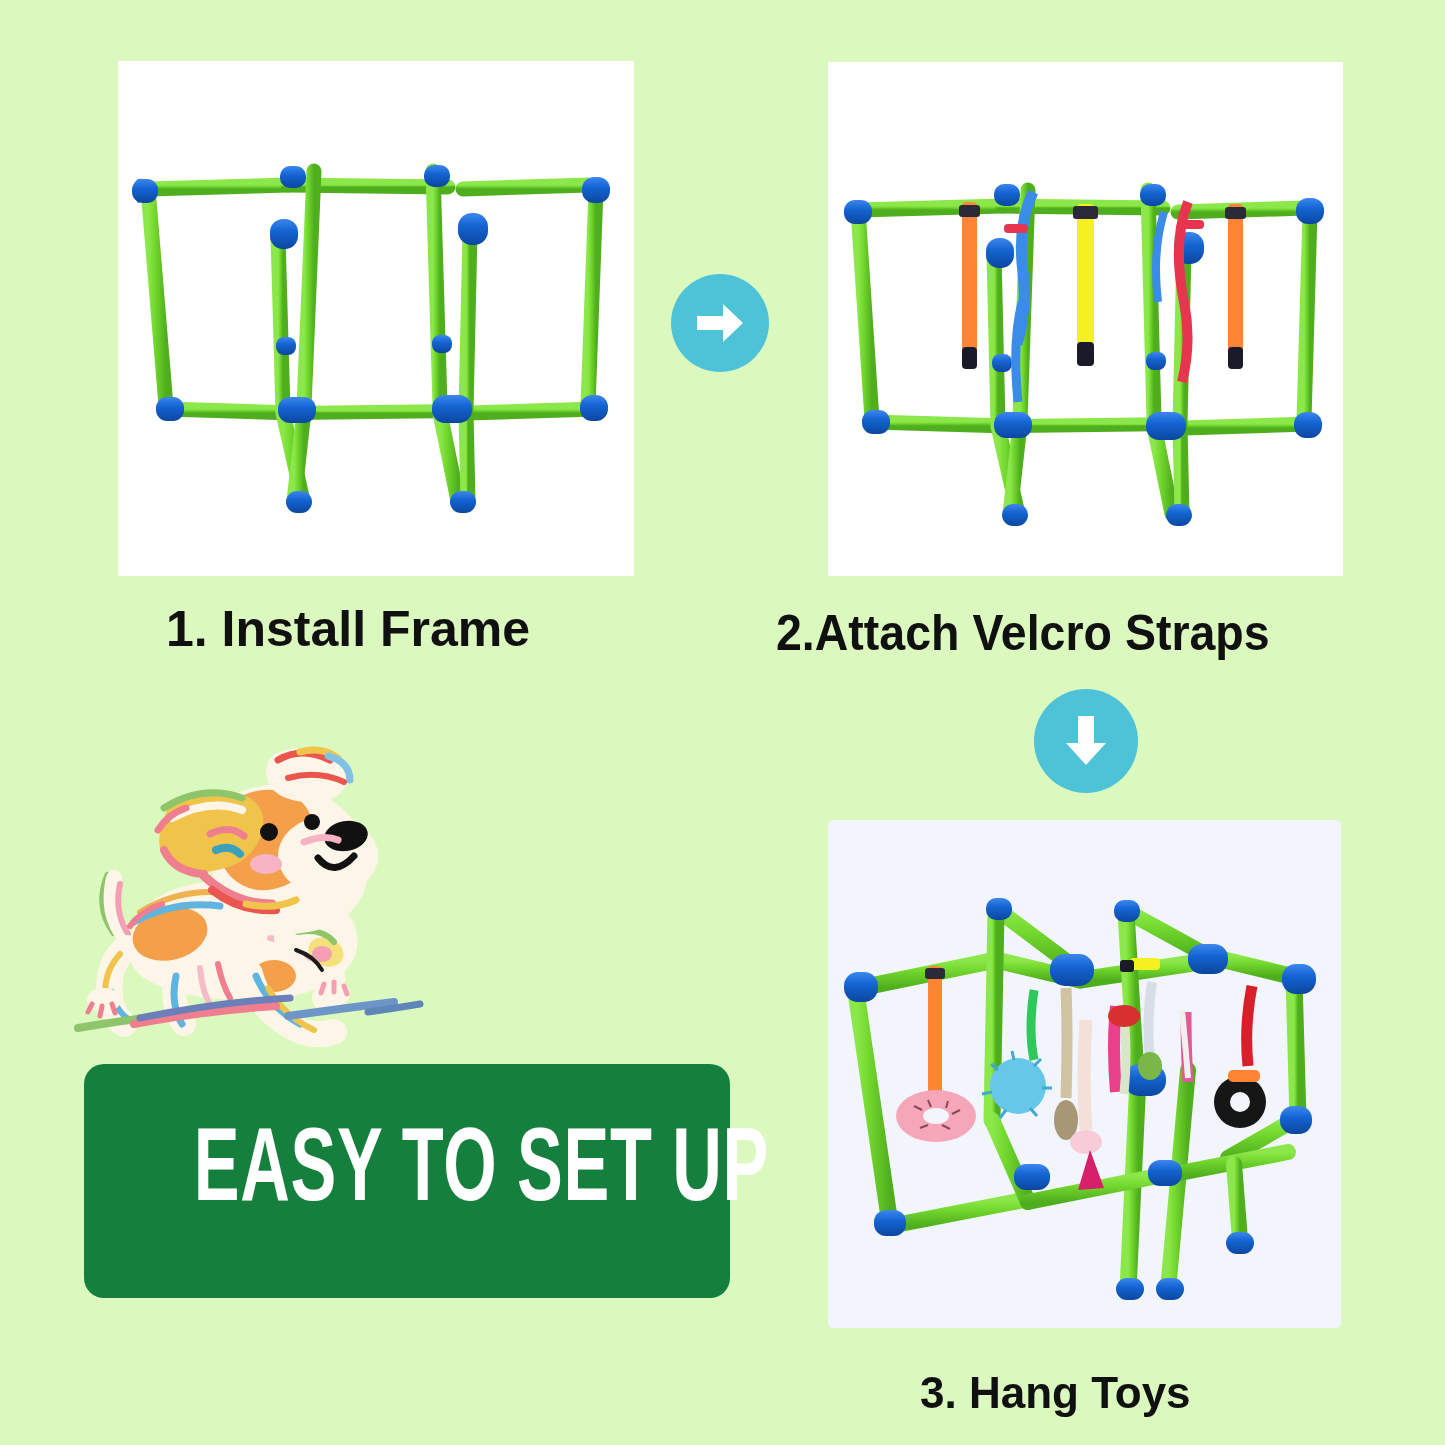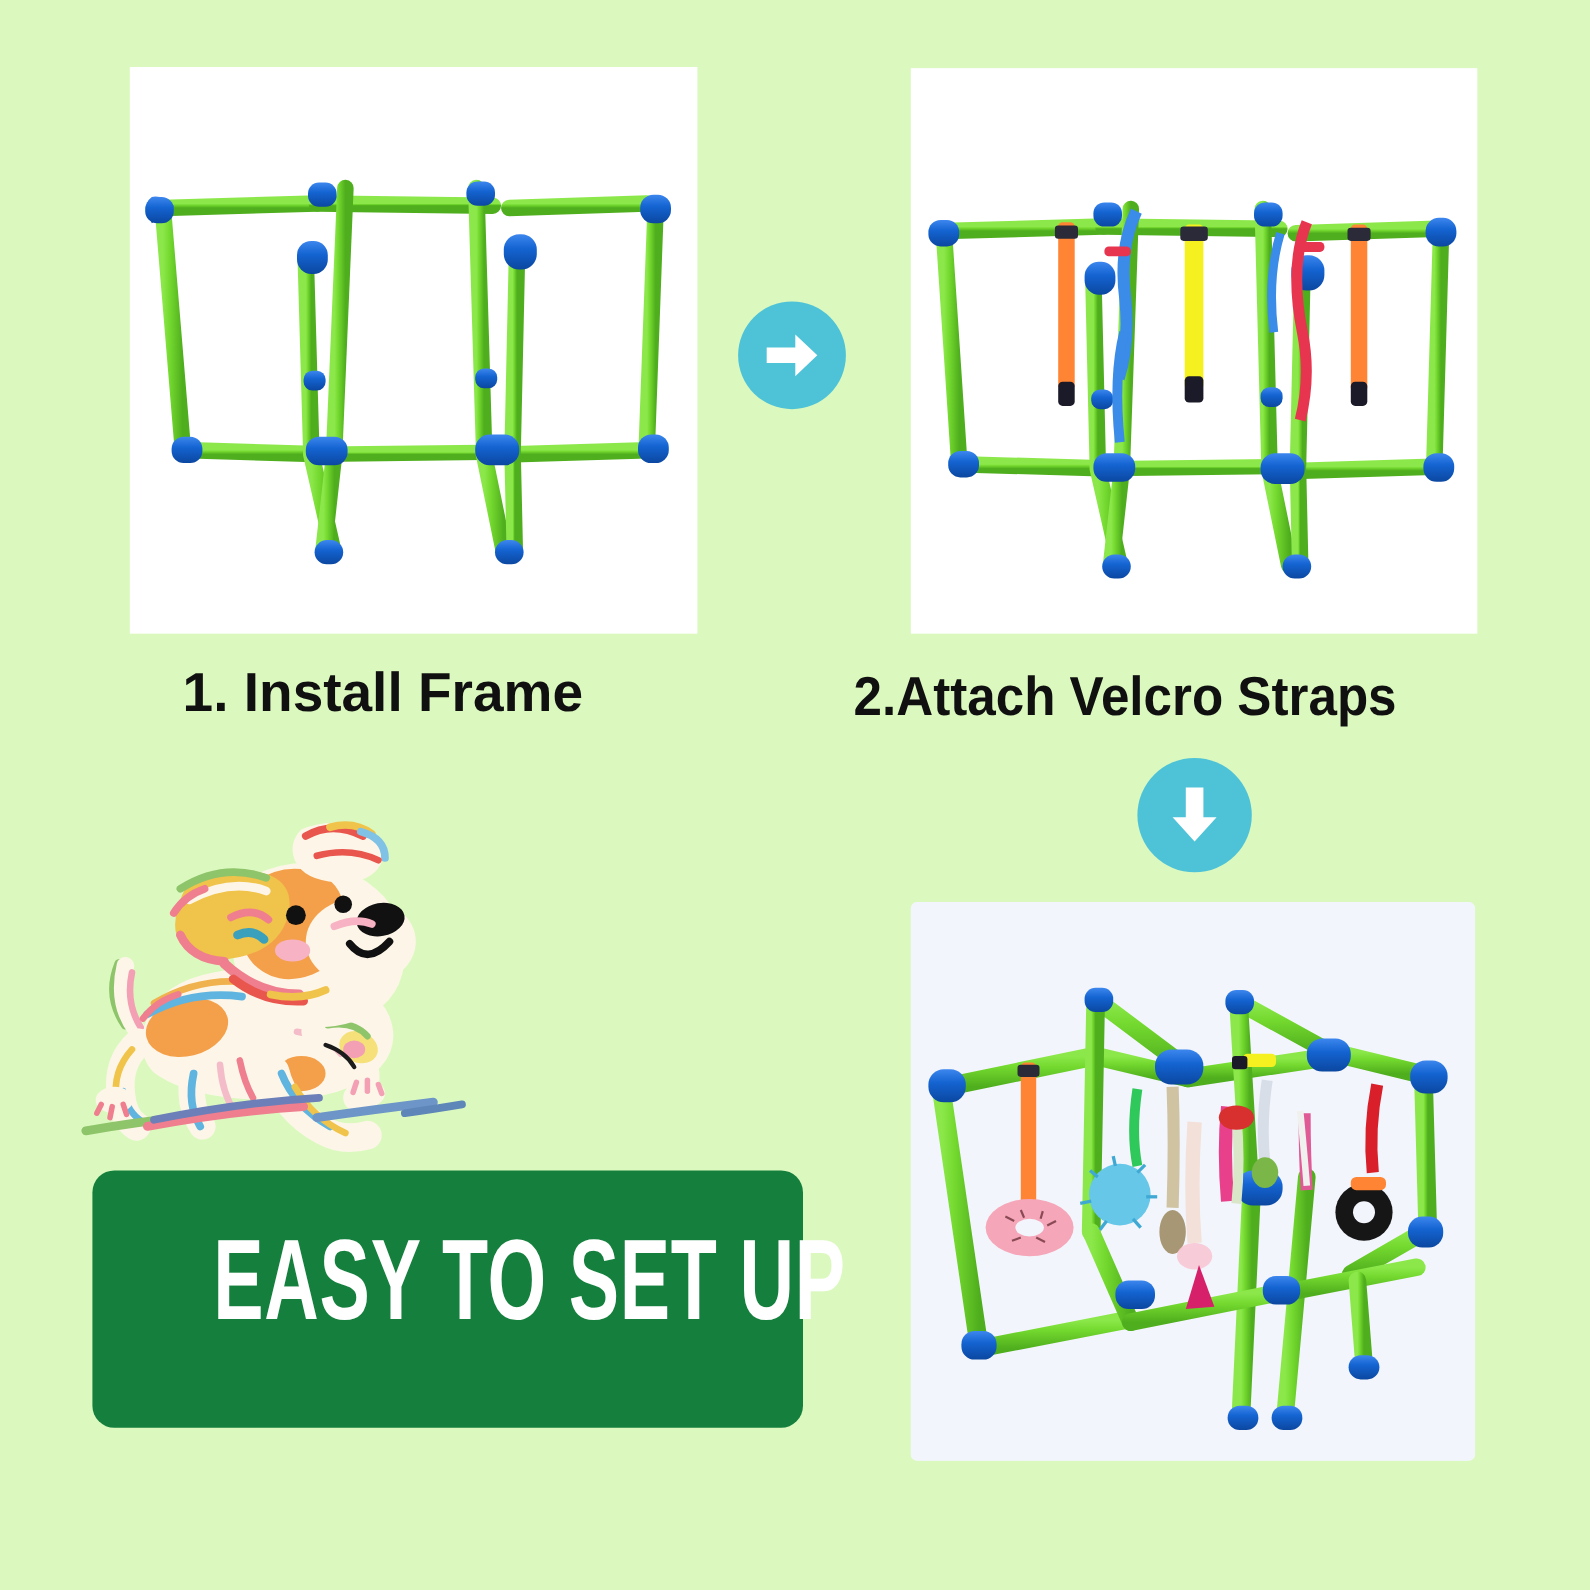--- a/index.html
+++ b/index.html
@@ -270,20 +270,21 @@
         <circle cx="412" cy="282" r="10" fill="#f2f5fb"></circle>
         <rect x="400" y="250" width="32" height="12" rx="5" fill="#ff8534"></rect>
         <rect x="302" y="138" width="30" height="12" rx="4" fill="#f5f020"></rect>
         <rect x="292" y="140" width="14" height="12" rx="3" fill="#1a1a28"></rect>
       </g>
     </svg>
   </div>
 
   <div class="caption" id="cap1">1. Install Frame</div>
   <div class="caption" id="cap2">2.Attach Velcro Straps</div>
+  <div class="caption" id="cap3">3. Hang Toys</div>
 
   <div class="arrow-circle" id="arrow-right">
     <svg width="58" height="58" viewBox="0 0 58 58" aria-hidden="true">
       <path d="M6 22 L32 22 L32 10 L52 29 L32 48 L32 36 L6 36 Z" fill="#ffffff"></path>
     </svg>
   </div>
   <div class="arrow-circle" id="arrow-down">
     <svg width="62" height="62" viewBox="0 0 62 62" aria-hidden="true">
       <path d="M23 6 L39 6 L39 33 L51 33 L31 55 L11 33 L23 33 Z" fill="#ffffff"></path>
     </svg>

